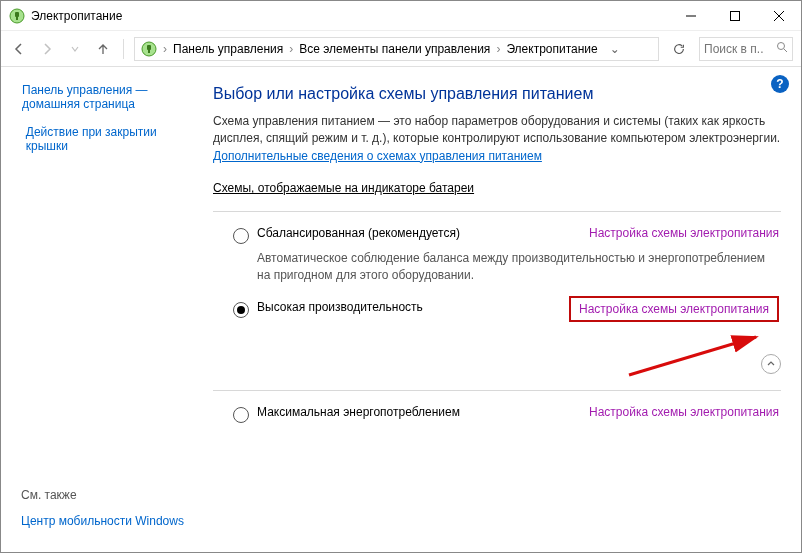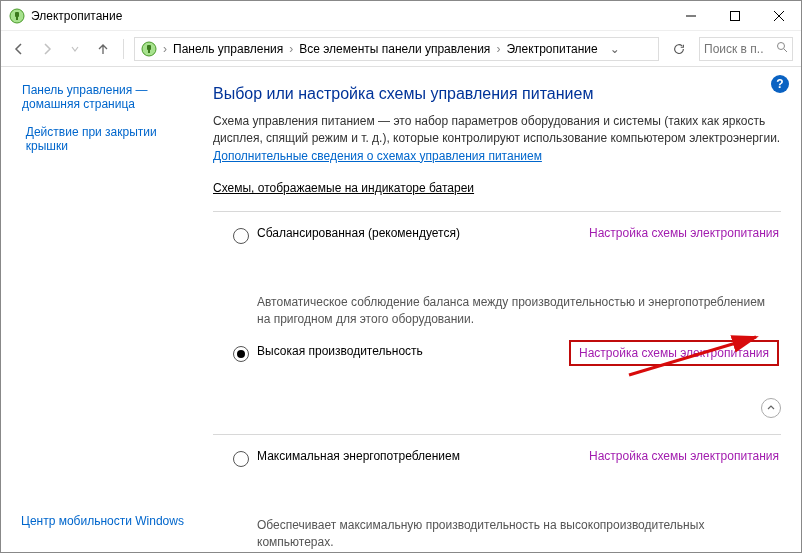--- a/index.html
+++ b/index.html
@@ -44,21 +44,21 @@
 
   .group-hdr { color:#000; margin: 4px 0 10px 0; padding-bottom:16px; border-bottom:1px solid #d8d8d8; display:flex; align-items:flex-start; gap:6px;text-decoration:underline; }
 
   .plan-row { display:flex; align-items:flex-start; padding: 4px 2px 4px 20px; }
   .plan-row .radio { width:16px; height:16px; margin-right:8px; margin-top:2px; flex-shrink:0; }
   .radio { border:1px solid #555; border-radius:50%; position:relative; }
   .radio.checked::after { content:""; position:absolute; left:3px; top:3px; width:8px; height:8px; background:#000; border-radius:50%; }
   .plan-name { flex:1; color:#000; }
   .plan-link { color:#a21caf; white-space:nowrap; padding-left:12px; }
   .plan-link.boxed { border:2px solid #c00b0b; padding:4px 8px; margin-top:-4px; margin-bottom:-4px; }
-  .plan-desc { color:#555; padding: 2px 8px 12px 44px; line-height:1.4;margin-top:44px; }
+  .plan-desc { color:#555; padding: 2px 8px 12px 44px; line-height:1.4; }
 
   .collapse-circle { margin-left:auto; width:20px; height:20px; border:1px solid #aaa; border-radius:50%; display:flex; align-items:center; justify-content:center; font-size:10px; color:#666; }
 
   
   .red-arrow { position:absolute; left:420px; top:264px; pointer-events:none; }
 
   
   .battery-svg circle.base { fill:#a7e28e; stroke:#4a9a2a; }
   .battery-svg rect.plug { fill:#3a7a1c; }
 
@@ -154,20 +154,21 @@
       <div class="linkrow">
           <span class="bullet"></span>
           <a>Панель управления — домашняя страница</a>
         </div>
       <div class="linkrow">
           <span class="bullet"></span>
           <a>Действие при закрытии крышки</a>
         </div>
     </div>
     <div class="bottom">
+      <div class="hdr">См. также</div>
       <a>Центр мобильности Windows</a>
     </div>
   </div>
 
   <div class="content">
     <div class="help-icon">?</div>
 
     <h1 class="page-title">Выбор или настройка схемы управления питанием</h1>
 
     <p class="intro">
@@ -198,21 +199,20 @@
             <path d="M2 6 L5 3 L8 6" stroke="#666" stroke-width="1.2"></path>
           </svg>
       </span>
     </div>
 
     <div class="plan-row">
       <span class="radio"></span>
       <span class="plan-name">Максимальная энергопотреблением</span>
       <a class="plan-link">Настройка схемы электропитания</a>
     </div>
-    <div class="plan-desc">Обеспечивает максимальную производительность на высокопроизводительных компьютерах.</div>
 
     <svg class="red-arrow" width="150" height="52" viewBox="0 0 150 52">
       <defs>
           <marker id="ah" markerWidth="10" markerHeight="10" refX="8" refY="3" orient="auto">
             <path d="M0,0 L9,3 L0,6 Z" fill="#d80b0b"></path>
           </marker>
         </defs>
       <line x1="8" y1="44" x2="135" y2="6" stroke="#d80b0b" stroke-width="3" marker-end="url(#ah)"></line>
     </svg>
   </div>

